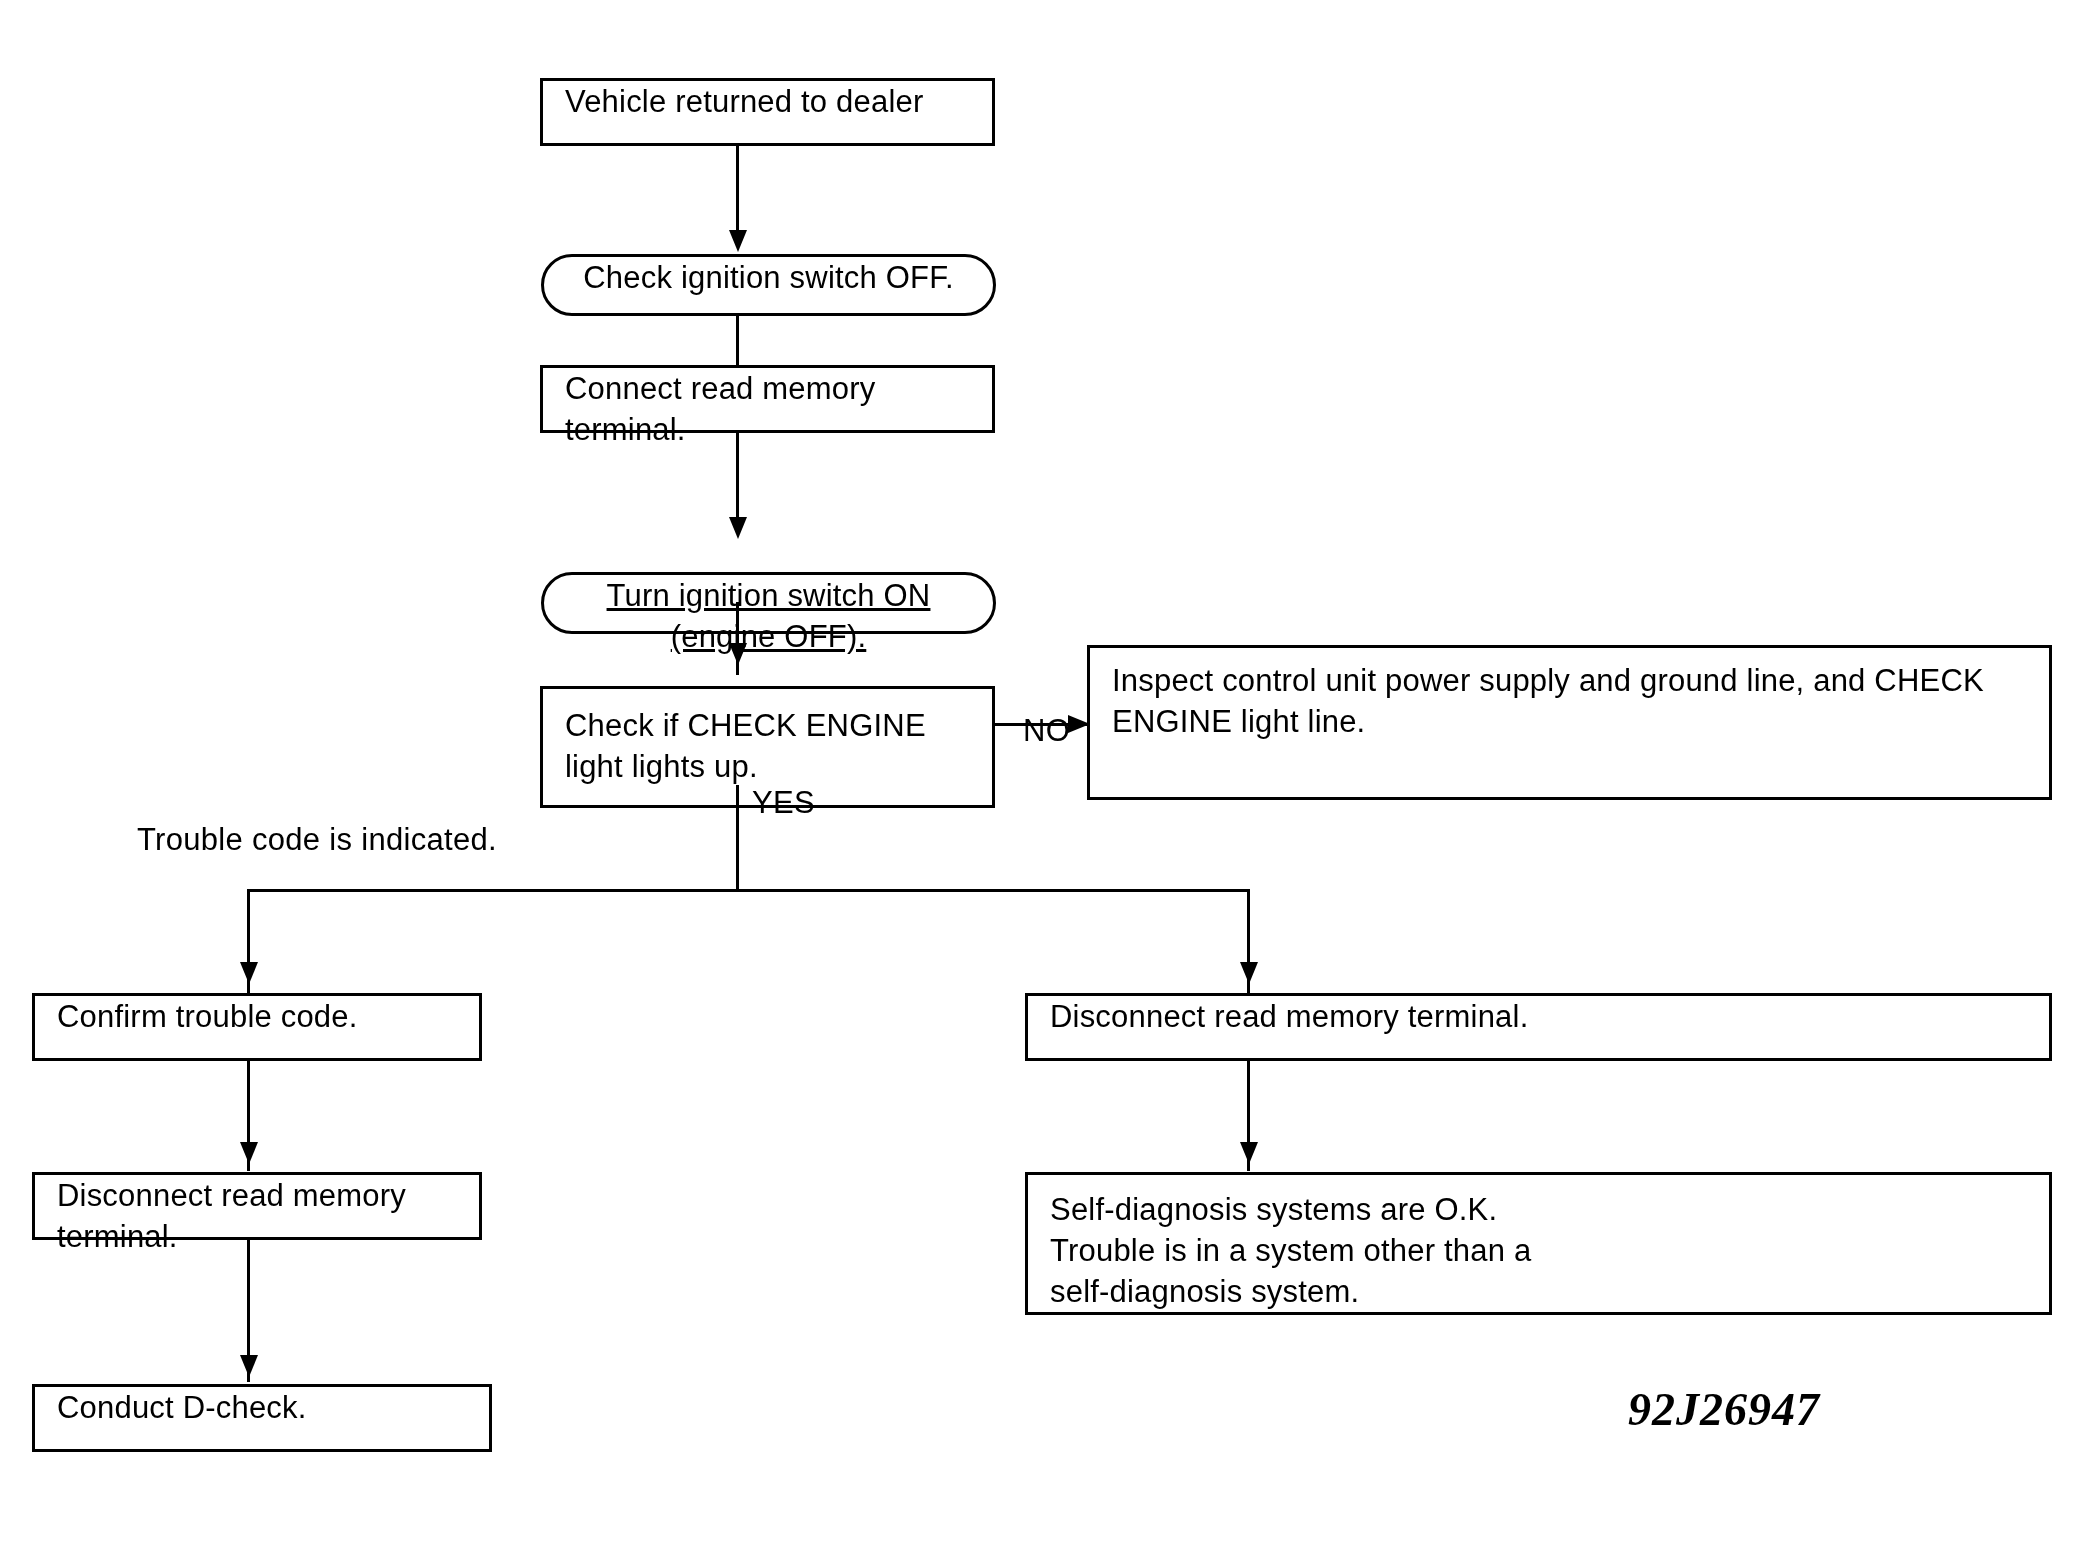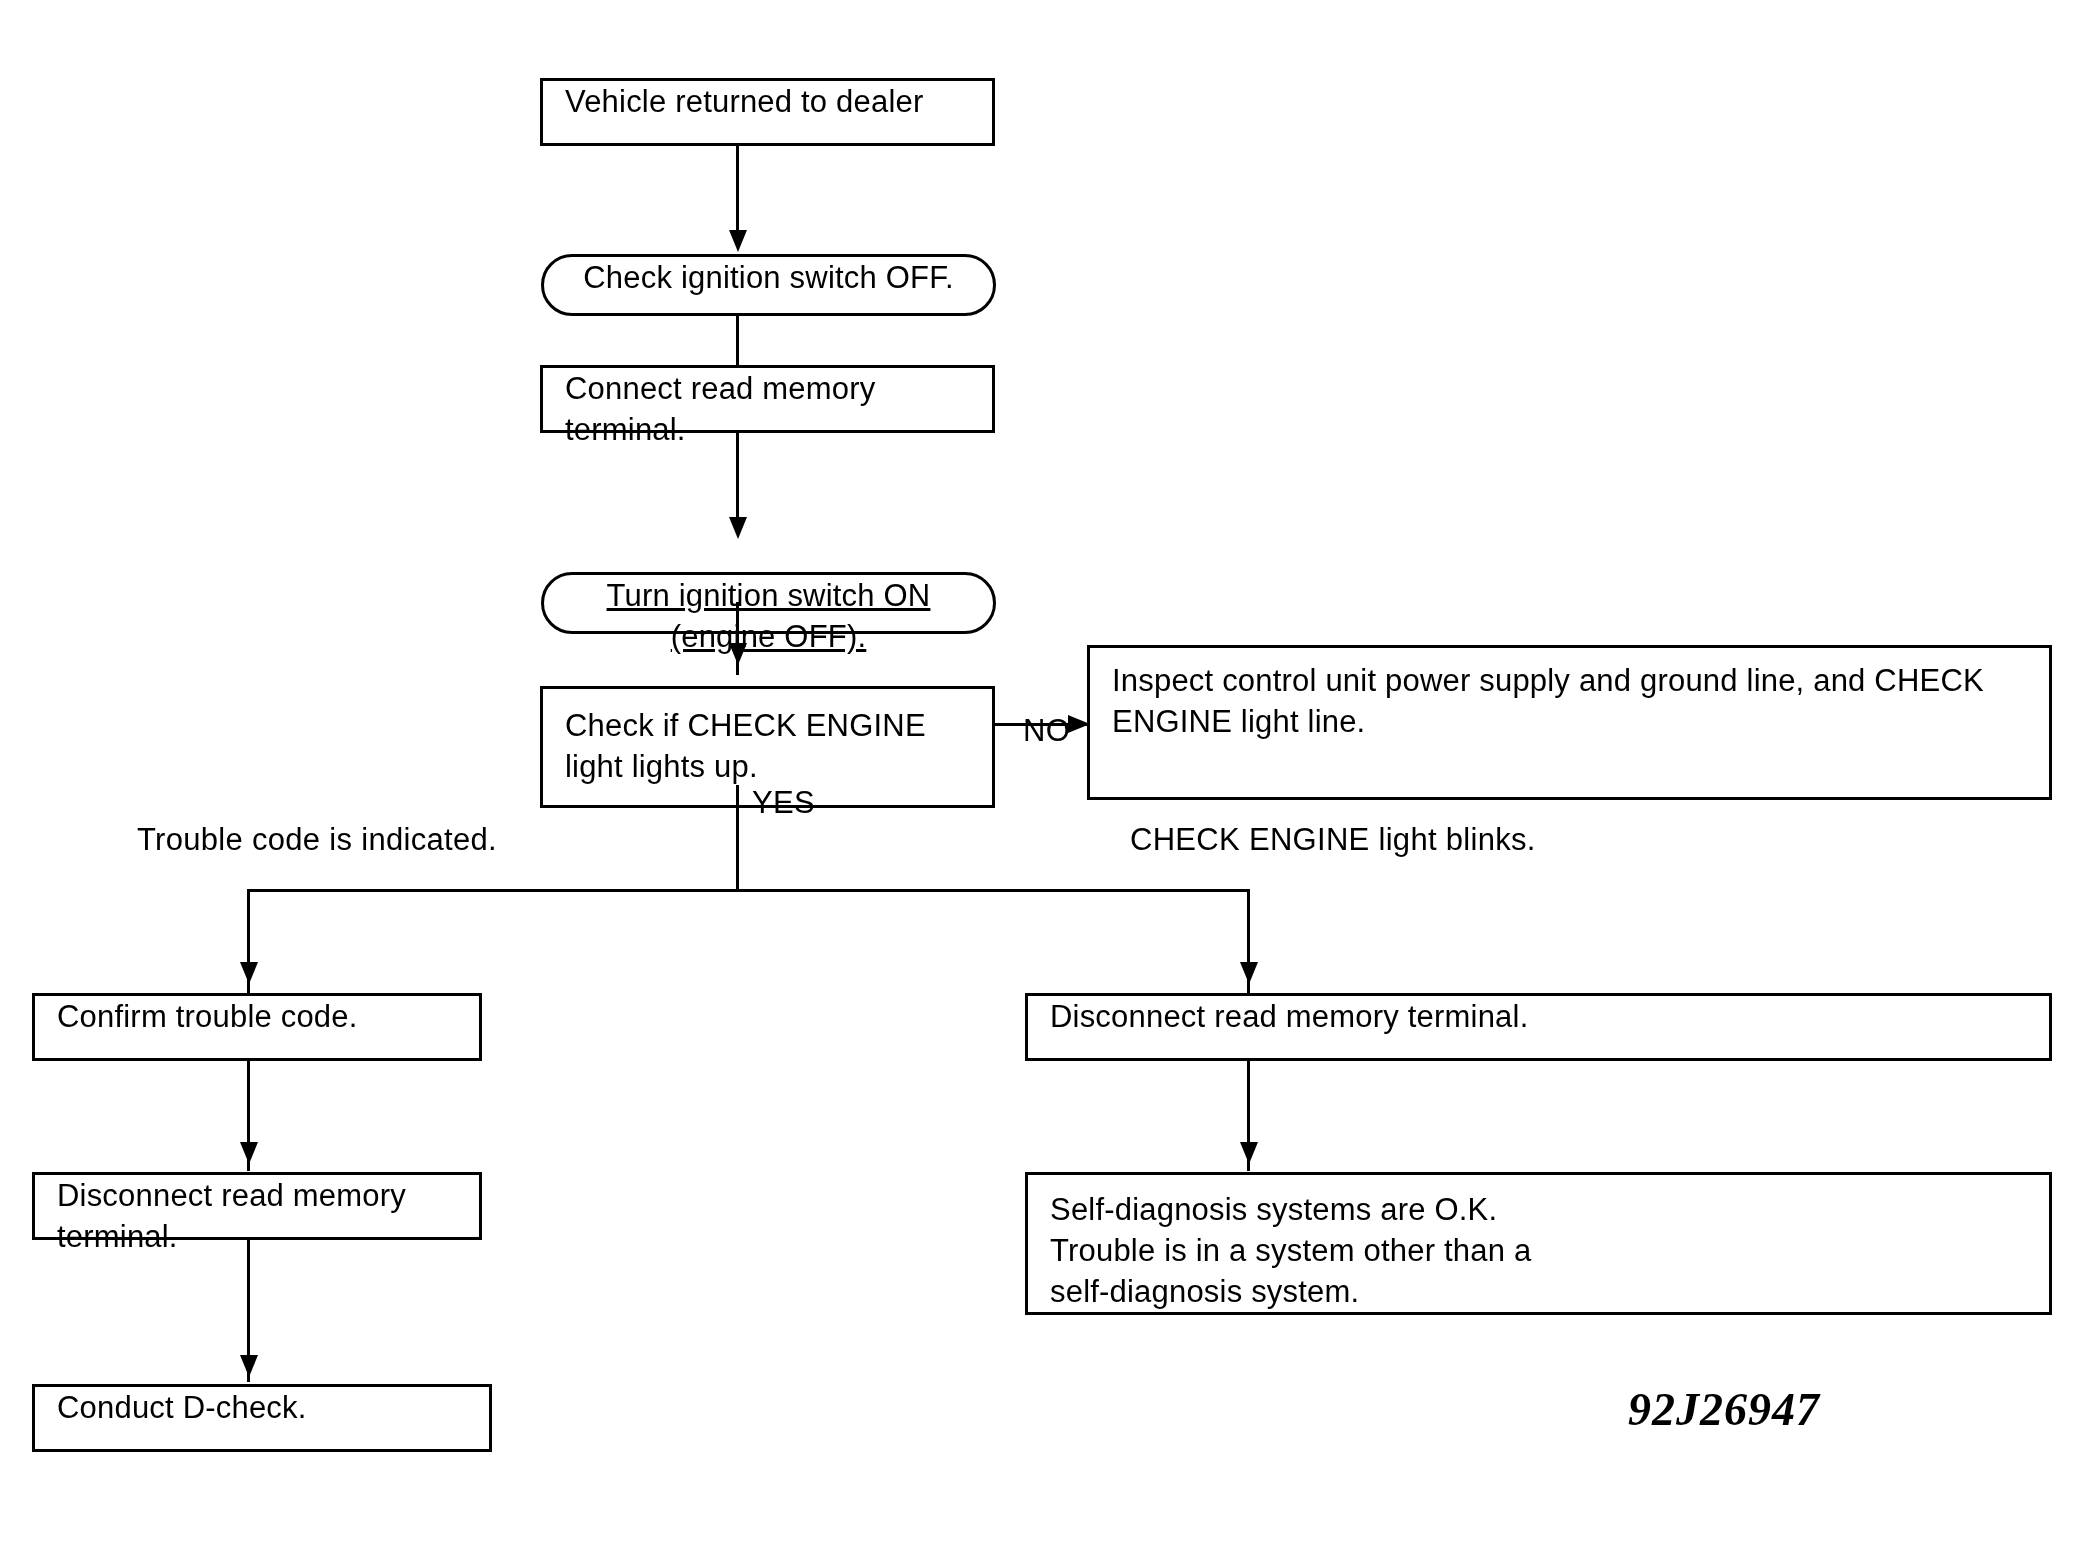--- a/index.html
+++ b/index.html
@@ -130,21 +130,20 @@
 
   <div class="vline" style="left:736px; top:785px; height:107px;"></div>
   <div class="edge-label" style="left:752px; top:785px;">YES</div>
 
   <div class="hline" style="left:247px; top:889px; width:1003px;"></div>
 
   <div class="edge-label" style="left:137px; top:822px;">Trouble code is indicated.</div>
   <div class="vline" style="left:247px; top:889px; height:105px;"></div>
   <div class="arrow-down" style="left:240px; top:962px;"></div>
 
-  <div class="edge-label" style="left:1130px; top:822px;">CHECK ENGINE light blinks.</div>
   <div class="vline" style="left:1247px; top:889px; height:105px;"></div>
   <div class="arrow-down" style="left:1240px; top:962px;"></div>
 
   <div class="node" style="left:32px; top:993px; width:450px; height:68px;">
     <span class="txt">Confirm trouble code.</span>
   </div>
 
   <div class="vline" style="left:247px; top:1061px; height:110px;"></div>
   <div class="arrow-down" style="left:240px; top:1142px;"></div>
 

